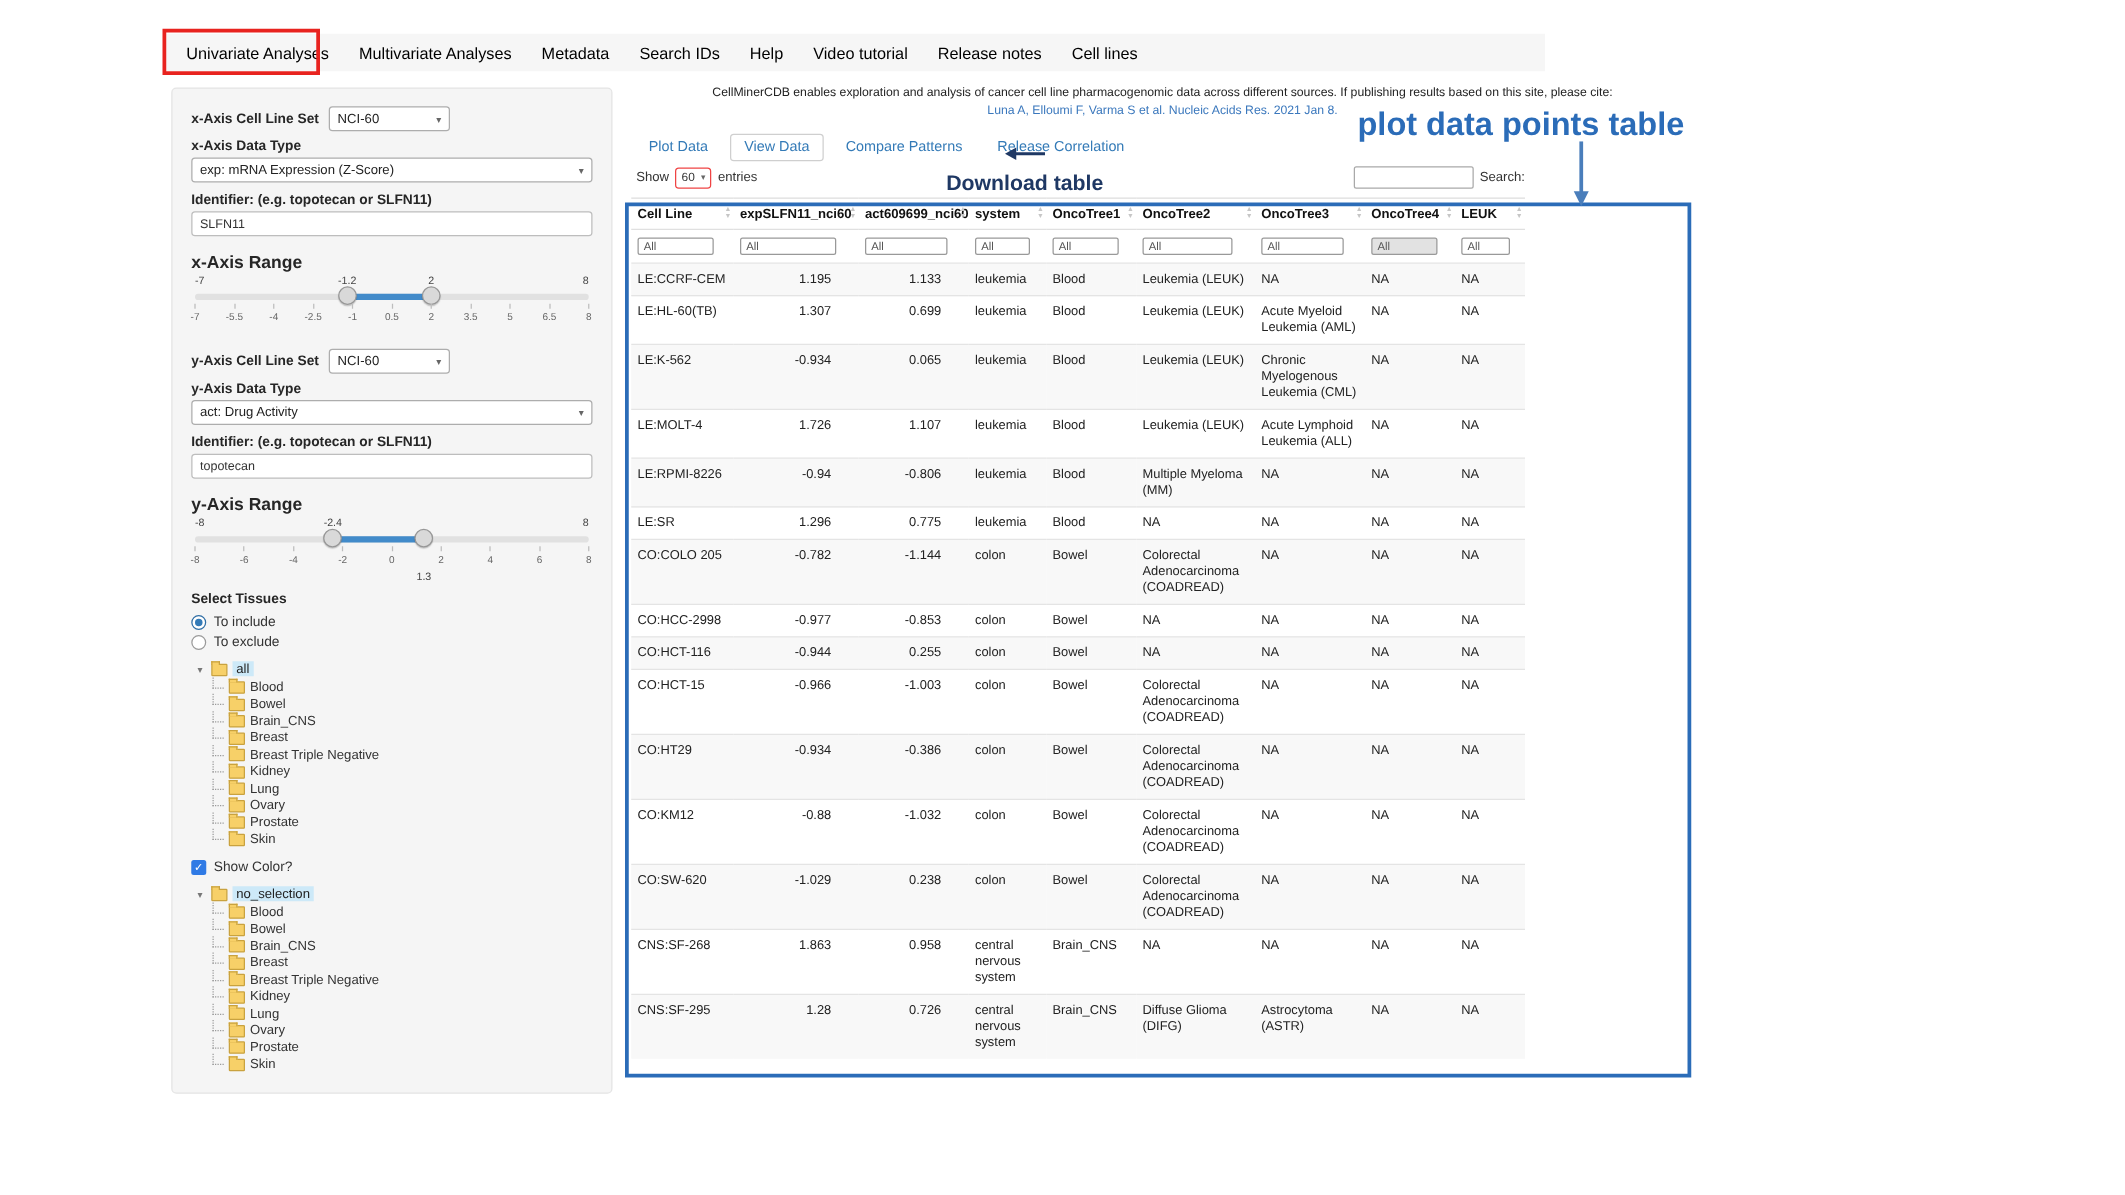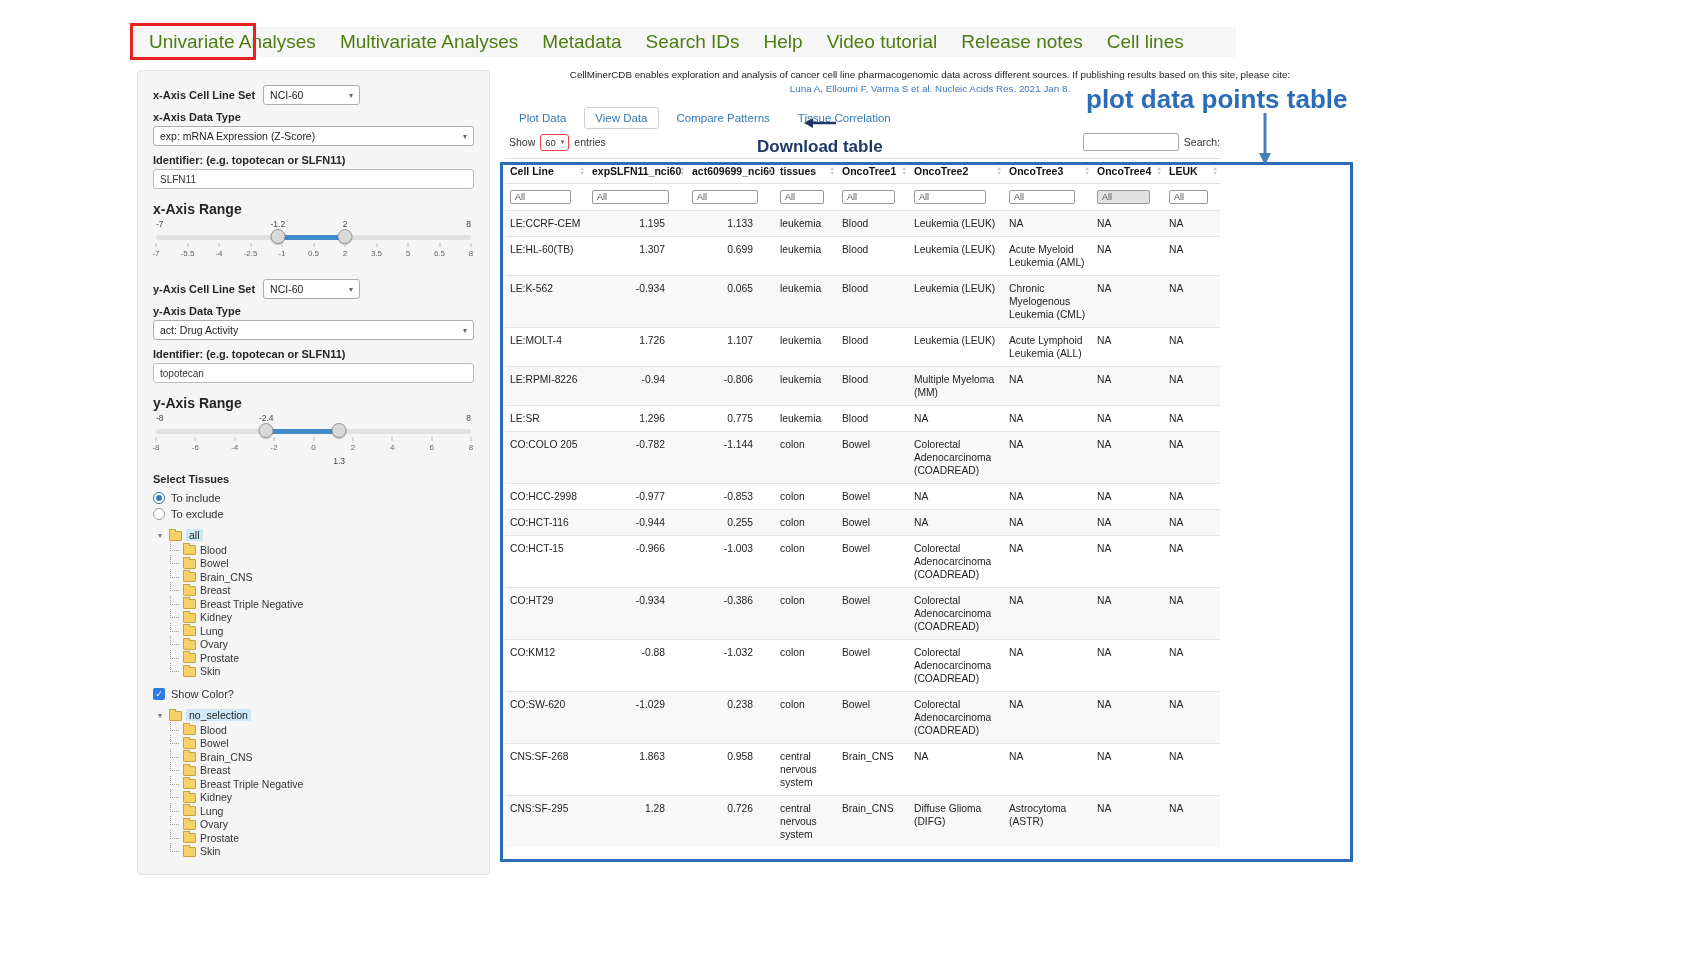--- a/index.html
+++ b/index.html
@@ -14,21 +14,21 @@
   body{
     width:1700px;height:956px;position:relative;background:#ffffff;
     font-family:"Liberation Sans", sans-serif;color:#333;overflow:hidden;
   }
 
   
   .topnav{
     position:absolute;left:133px;top:27px;width:1103px;height:30px;
     background:#f6f6f6;display:flex;align-items:center;padding:0 4px;
   }
-  .nav-item{padding:0 12px;font-size:19px;color:#4d7c0f;white-space:nowrap;cursor:pointer;}
+  .nav-item{padding:0 12px;font-size:13px;color:#000000;white-space:nowrap;cursor:pointer;}
 
   
   .sidebar{
     position:absolute;left:137px;top:70px;width:353px;min-height:788px;
     background:#f5f5f5;border:1px solid #e4e4e4;border-radius:4px;
     padding:14px 15px 10px 15px;font-size:11px;
   }
   .inline-row{display:flex;align-items:center;gap:8px;margin-bottom:6px;height:20px;}
   .lbl{font-weight:bold;font-size:11px;color:#262626;}
   .blk-lbl{font-weight:bold;font-size:11px;color:#262626;margin-bottom:3px;}
@@ -380,21 +380,21 @@
 </div>
 
 <div class="main">
   <div class="citation">CellMinerCDB enables exploration and analysis of cancer cell line pharmacogenomic data across different sources. If publishing results based on this site, please cite:</div>
   <div class="citation-link">Luna A, Elloumi F, Varma S et al. Nucleic Acids Res. 2021 Jan 8.</div>
 
   <div class="tabs">
       <div class="tab">Plot Data</div>
       <div class="tab active">View Data</div>
       <div class="tab">Compare Patterns</div>
-      <div class="tab">Tissue Correlation</div>
+      <div class="tab">Release Correlation</div>
     </div>
 
 
   <div class="controls-row">
     <div class="show-group">
       <span>Show</span>
       <div class="len-select">
         <span>60</span>
         <span class="chev">▾</span>
       </div>
@@ -414,21 +414,21 @@
               <span>▼</span>
             </span></th>
           <th style="width: 100px;"><span>expSLFN11_nci60</span><span class="sort-icon">
               <span>▲</span>
               <span>▼</span>
             </span></th>
           <th style="width: 88px;"><span>act609699_nci60</span><span class="sort-icon">
               <span>▲</span>
               <span>▼</span>
             </span></th>
-          <th style="width: 62px;"><span>tissues</span><span class="sort-icon">
+          <th style="width: 62px;"><span>system</span><span class="sort-icon">
               <span>▲</span>
               <span>▼</span>
             </span></th>
           <th style="width: 72px;"><span>OncoTree1</span><span class="sort-icon">
               <span>▲</span>
               <span>▼</span>
             </span></th>
           <th style="width: 95px;"><span>OncoTree2</span><span class="sort-icon">
               <span>▲</span>
               <span>▼</span>

